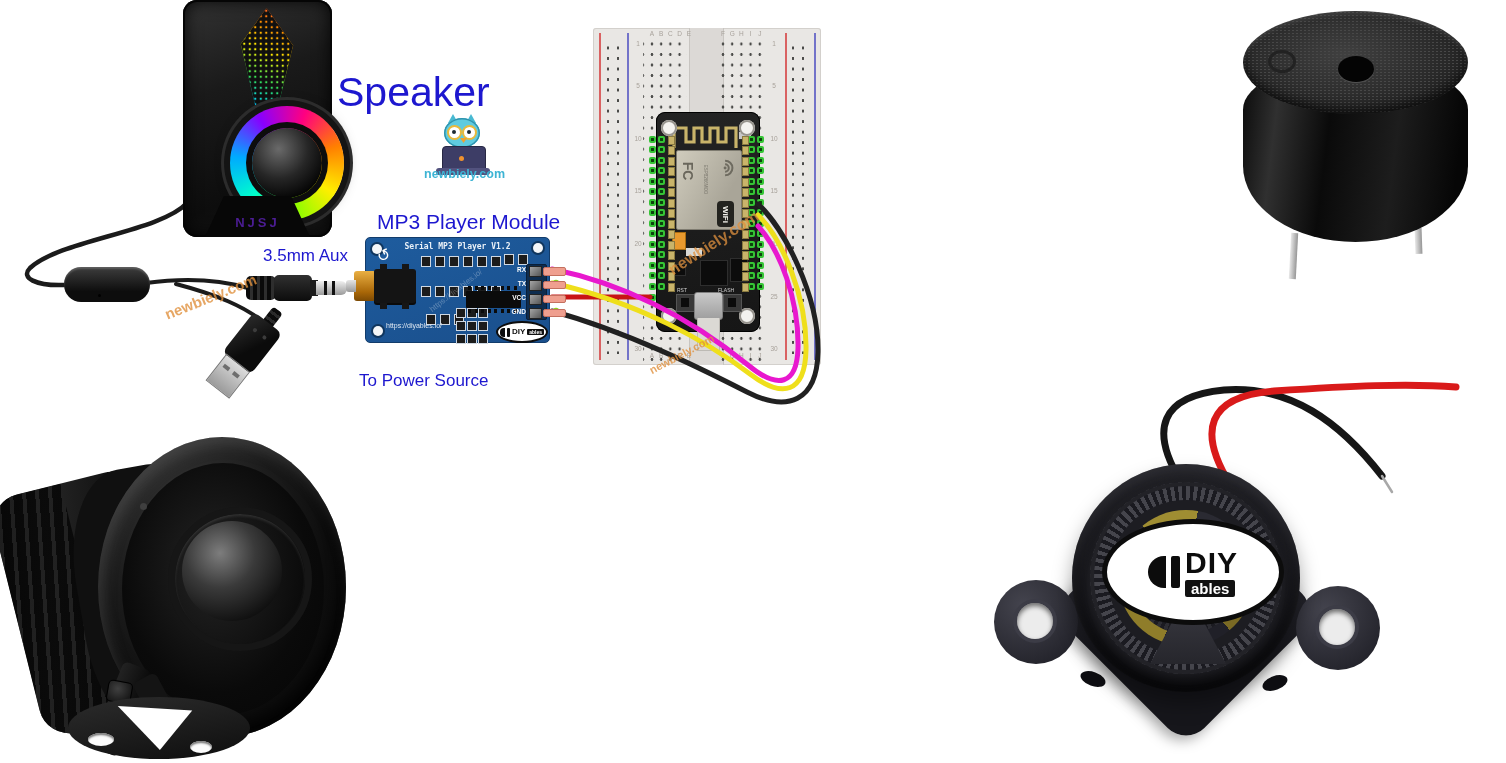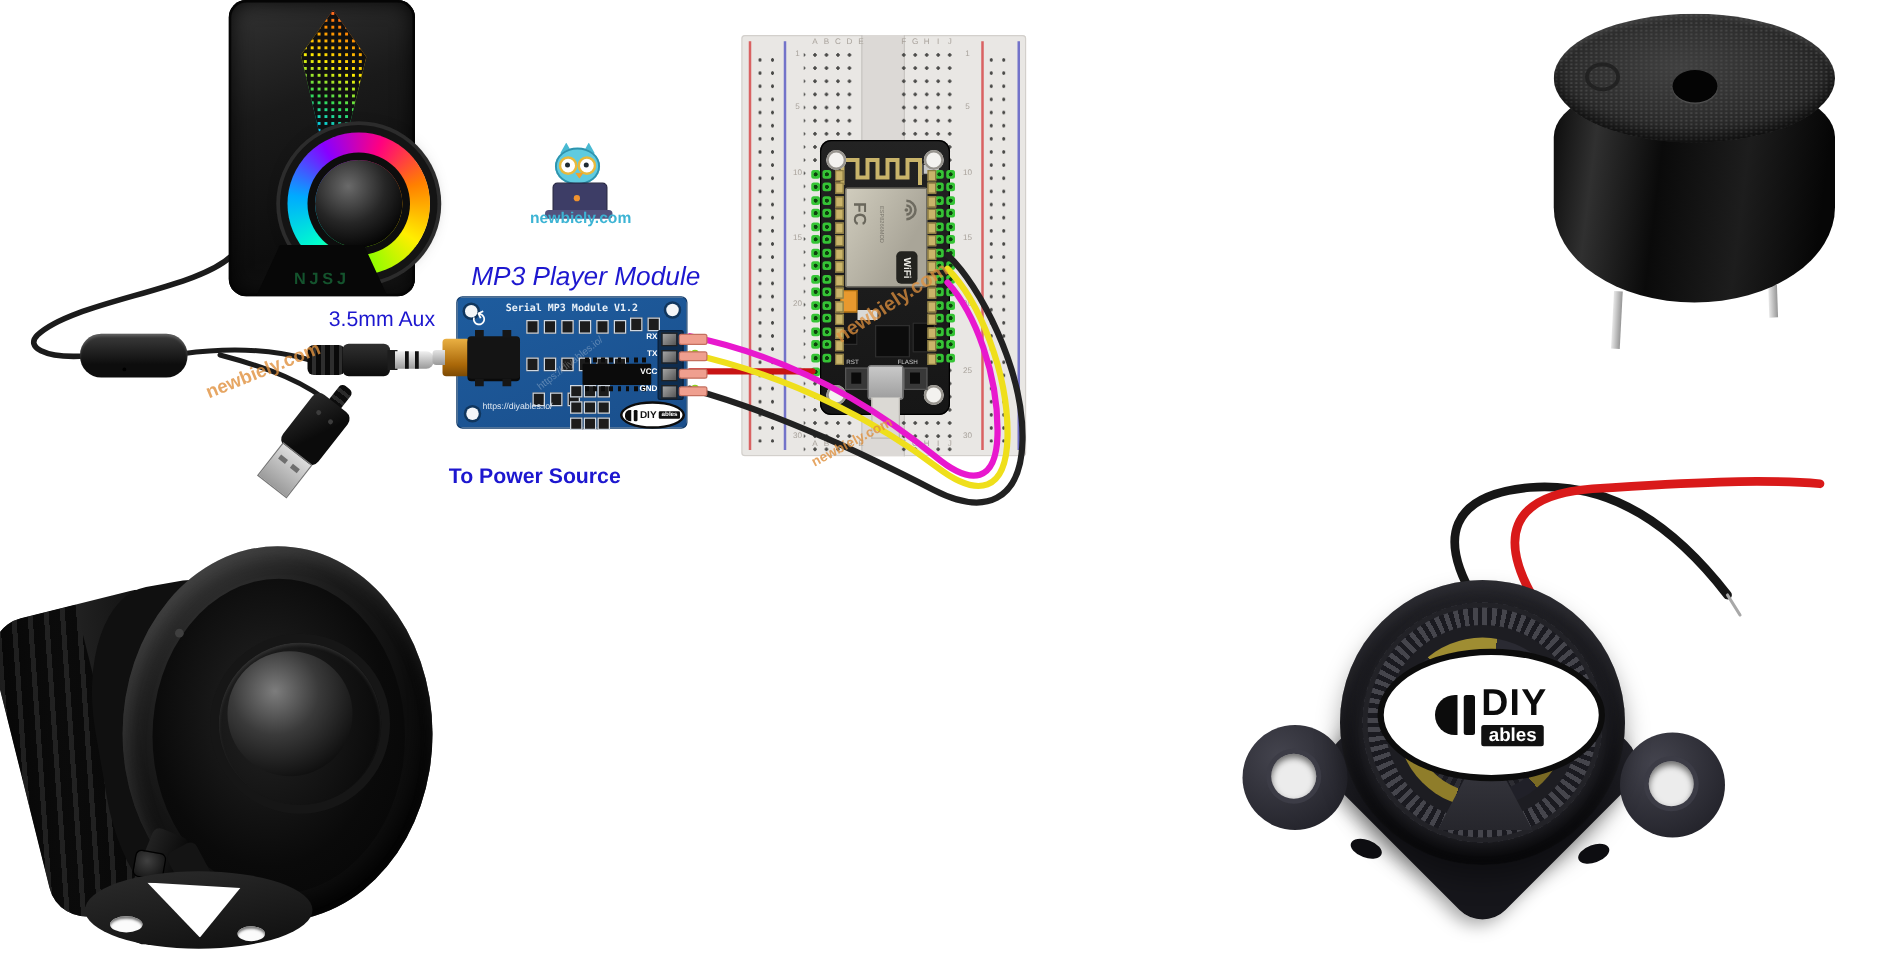--- a/index.html
+++ b/index.html
@@ -1,37 +1,37 @@
 <!DOCTYPE html>
 <html style="--c-label_blue: #1d17cf; --c-pcb_blue: #1e5c9e; --c-wire_red: #c81414; --c-wire_yellow: #efdf1b; --c-wire_magenta: #e818ce; --c-wire_black: #212121; --c-cable: #1b1b1b; --c-buzzer_red: #d91a1a; --c-buzzer_black: #161616; --c-watermark_orange: #e0913e; --c-breadboard_green: #35c435; --c-nodemcu_gold: #c9b46a;"><head>
 <meta charset="utf-8">
 <style>
   html,body{margin:0;padding:0;background:#fff;font-family:"Liberation Sans",sans-serif;}
   .canvas{position:relative;width:1506px;height:763px;background:#fff;overflow:hidden;}
   .abs{position:absolute;}
   
   .blue-label{position:absolute;color:var(--c-label_blue,#1d17cf);white-space:nowrap;z-index:6;}
   .lbl-big{font-size:41px;}
-  .lbl-med{font-size:21px;font-style:italic;}
+  .lbl-med{font-size:21px;}
   .lbl-small{font-size:17px;}
   
   .wm{position:absolute;color:var(--c-watermark_orange,#e0913e);font-weight:bold;opacity:.8;z-index:7;white-space:nowrap;pointer-events:none;}
   
   .speaker{position:absolute;left:183px;top:0;width:149px;height:237px;z-index:5;}
   .spk-body{position:absolute;inset:0;border-radius:14px;background:linear-gradient(160deg,#333 0%,#1a1a1a 35%,#0d0d0d 75%,#161616 100%);box-shadow:inset 0 0 0 2px #050505, inset 0 0 18px #000;}
   .spk-grill{position:absolute;left:42px;top:8px;width:83px;height:150px;clip-path:polygon(50% 0,19% 24%,50% 97%,82% 25%);
     background-image:radial-gradient(circle,rgba(0,0,0,0) 1.1px,#101010 1.5px),linear-gradient(205deg,#ff3355,#ff8800 18%,#ffee00 34%,#33dd55 50%,#00ccff 64%,#b04cff 80%,#ff2a88 100%);
     background-size:5.5px 5.5px,100% 100%;}
   .spk-ring{position:absolute;left:47px;top:106px;width:114px;height:114px;border-radius:50%;
     background:conic-gradient(from 20deg,#ff0080,#ff8000,#ffee00,#80ff00,#00ffcc,#00aaff,#8800ff,#ff0080);
     box-shadow:0 0 0 6px #141414,0 0 0 9px #2c2c2c,0 0 14px rgba(0,0,0,.7);}
   .spk-dome{position:absolute;left:69px;top:128px;width:70px;height:70px;border-radius:50%;
     background:radial-gradient(circle at 38% 30%,#6a6a6a,#262626 45%,#000 82%);box-shadow:0 0 0 6px #0d0d0d;}
   .spk-notch{position:absolute;left:22px;top:196px;width:105px;height:41px;clip-path:polygon(0 100%,18% 0,82% 0,100% 100%);background:#070707;}
-  .spk-brand{position:absolute;left:0;bottom:7px;width:100%;text-align:center;color:#14532d;font-size:13px;font-weight:bold;letter-spacing:3px;}
+  .spk-brand{position:absolute;left:0;bottom:7px;width:100%;text-align:center;color:#4c1d95;font-size:13px;font-weight:bold;letter-spacing:3px;}
   
   .pod{position:absolute;left:64px;top:267px;width:86px;height:35px;border-radius:17px;background:linear-gradient(#3d3d3d,#0d0d0d 70%);box-shadow:inset 0 2px 2px rgba(255,255,255,.18);z-index:5;}
   .pod-hole{position:absolute;left:34px;top:27px;width:3px;height:3px;border-radius:50%;background:#000;}
   .plug{position:absolute;left:246px;top:274px;z-index:5;}
   .plug-rib{position:absolute;left:0;top:2px;width:30px;height:24px;border-radius:5px;background:repeating-linear-gradient(90deg,#0a0a0a 0 4px,#2e2e2e 4px 7px);}
   .plug-body{position:absolute;left:28px;top:1px;width:38px;height:26px;border-radius:5px;background:linear-gradient(#303030,#0c0c0c);}
   .plug-neck{position:absolute;left:64px;top:6px;width:8px;height:16px;background:#1d1d1d;}
   .plug-metal{position:absolute;left:70px;top:7px;width:31px;height:14px;border-radius:0 6px 6px 0;background:linear-gradient(#f0f0f0,#9a9a9a);}
   .plug-band{position:absolute;top:0;width:3px;height:14px;background:#111;}
   .usb{position:absolute;left:252px;top:308px;width:40px;height:100px;transform:rotate(38deg);transform-origin:20px 10px;z-index:5;}
@@ -292,21 +292,21 @@
       <div class="usb-dot" style="left:10px;"></div>
       <div class="usb-dot" style="left:22px;"></div>
     </div>
     <div class="usb-metal">
       <div class="usb-slot" style="left:4px;"></div>
       <div class="usb-slot" style="left:16px;"></div>
     </div>
   </div>
 
   <div class="mp3">
-    <div class="mp3-title">Serial MP3 Module V1.2</div>
+    <div class="mp3-title">Serial MP3 Player V1.2</div>
     <div class="hole" style="left:6px;top:6px;"></div>
     <div class="hole" style="left:167px;top:5px;"></div>
     <div class="hole" style="left:7px;top:88px;"></div>
     <div class="hole" style="left:168px;top:88px;"></div>
     <div class="reset-ic">↺</div>
     <div class="jack-barrel"></div>
     <div class="jack-tip"></div>
     <div class="jack"></div>
     <div class="jack-leg" style="left:14px;top:26px;"></div>
     <div class="jack-leg" style="left:36px;top:26px;"></div>
@@ -428,23 +428,24 @@
   <div class="bz12 abs b12-wedge"></div>
   <div class="bz12 abs b12-logo">
     <span class="glyph"></span>
       <span class="g2"></span>
     <span class="col">
       <span class="t1">DIY</span>
       <span class="t2">ables</span>
     </span>
   </div>
 
+  <div class="blue-label lbl-big" style="left:337px;top:69px;">Speaker</div>
   <div class="blue-label lbl-med" style="left:377px;top:210px;">MP3 Player Module</div>
   <div class="blue-label lbl-small" style="left:263px;top:246px;">3.5mm Aux</div>
-  <div class="blue-label lbl-small" style="left:359px;top:371px;font-weight:bold;">To Power Source</div>
+  <div class="blue-label lbl-small" style="left:359px;top:371px;">To Power Source</div>
 
   <div class="wm" style="left:162px;top:288px;font-size:15px;transform:rotate(-22deg);">newbiely.com</div>
   <div class="wm" style="left:662px;top:234px;font-size:16px;transform:rotate(-33deg);opacity:.75;">newbiely.com</div>
   <div class="wm" style="left:646px;top:348px;font-size:11px;transform:rotate(-28deg);">newbiely.com</div>
 <span class="green-dot" style="left: 648.5px; top: 135.5px;"></span>
     <span class="green-dot" style="left: 657.5px; top: 135.5px;"></span>
     <span class="green-dot" style="left: 747.5px; top: 135.5px;"></span>
     <span class="green-dot" style="left: 756.5px; top: 135.5px;"></span>
     <span class="gold-pin" style="left: 668px; top: 135.5px;"></span>
     <span class="gold-pin" style="left: 742px; top: 135.5px;"></span>

